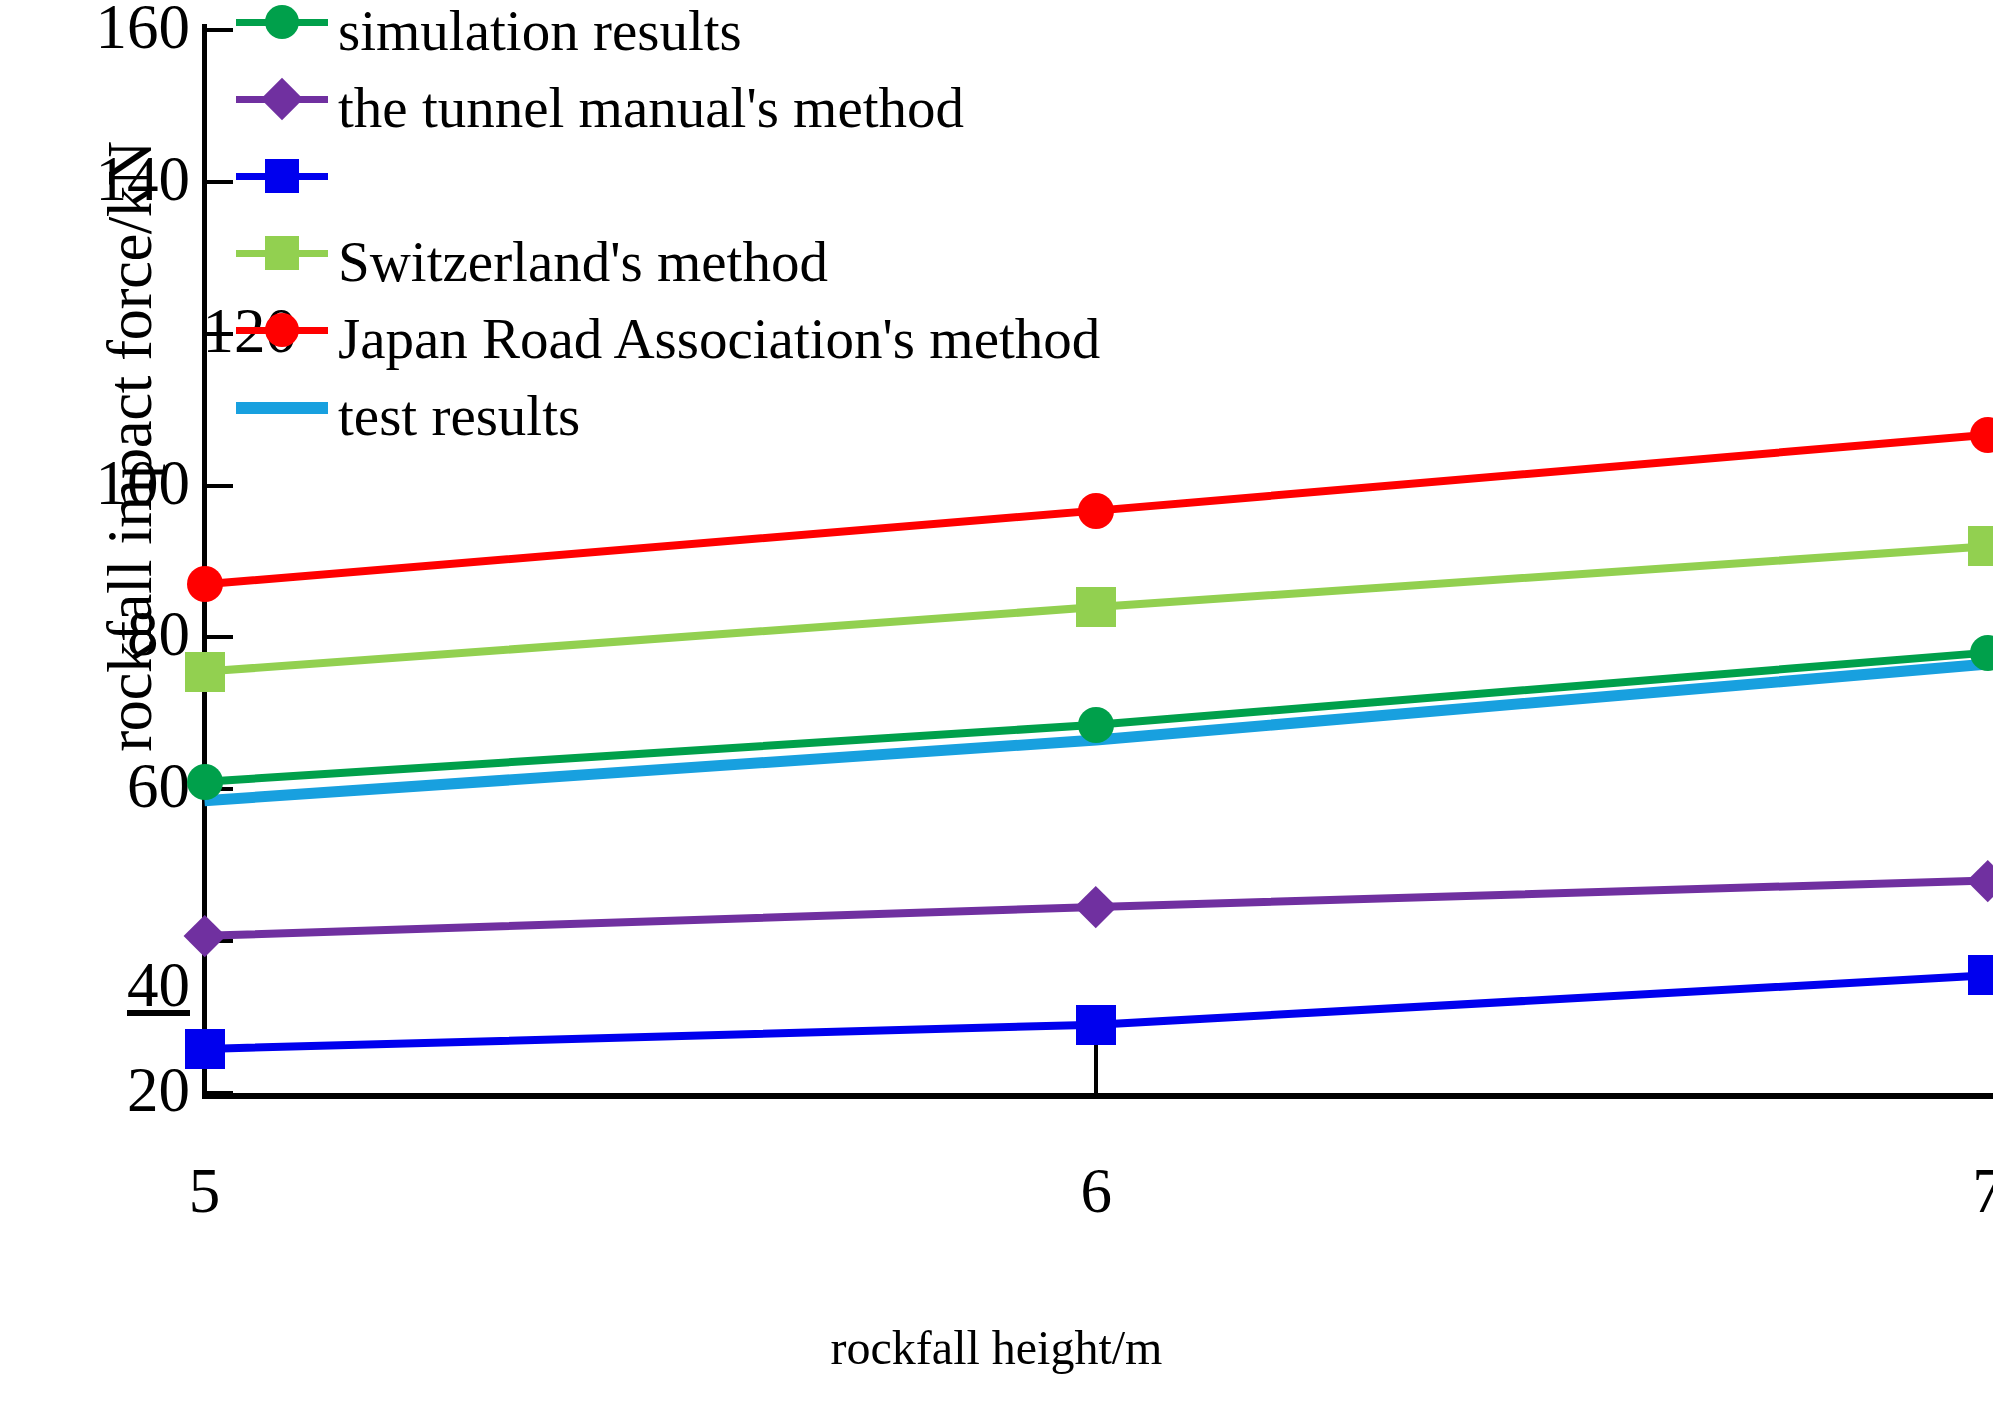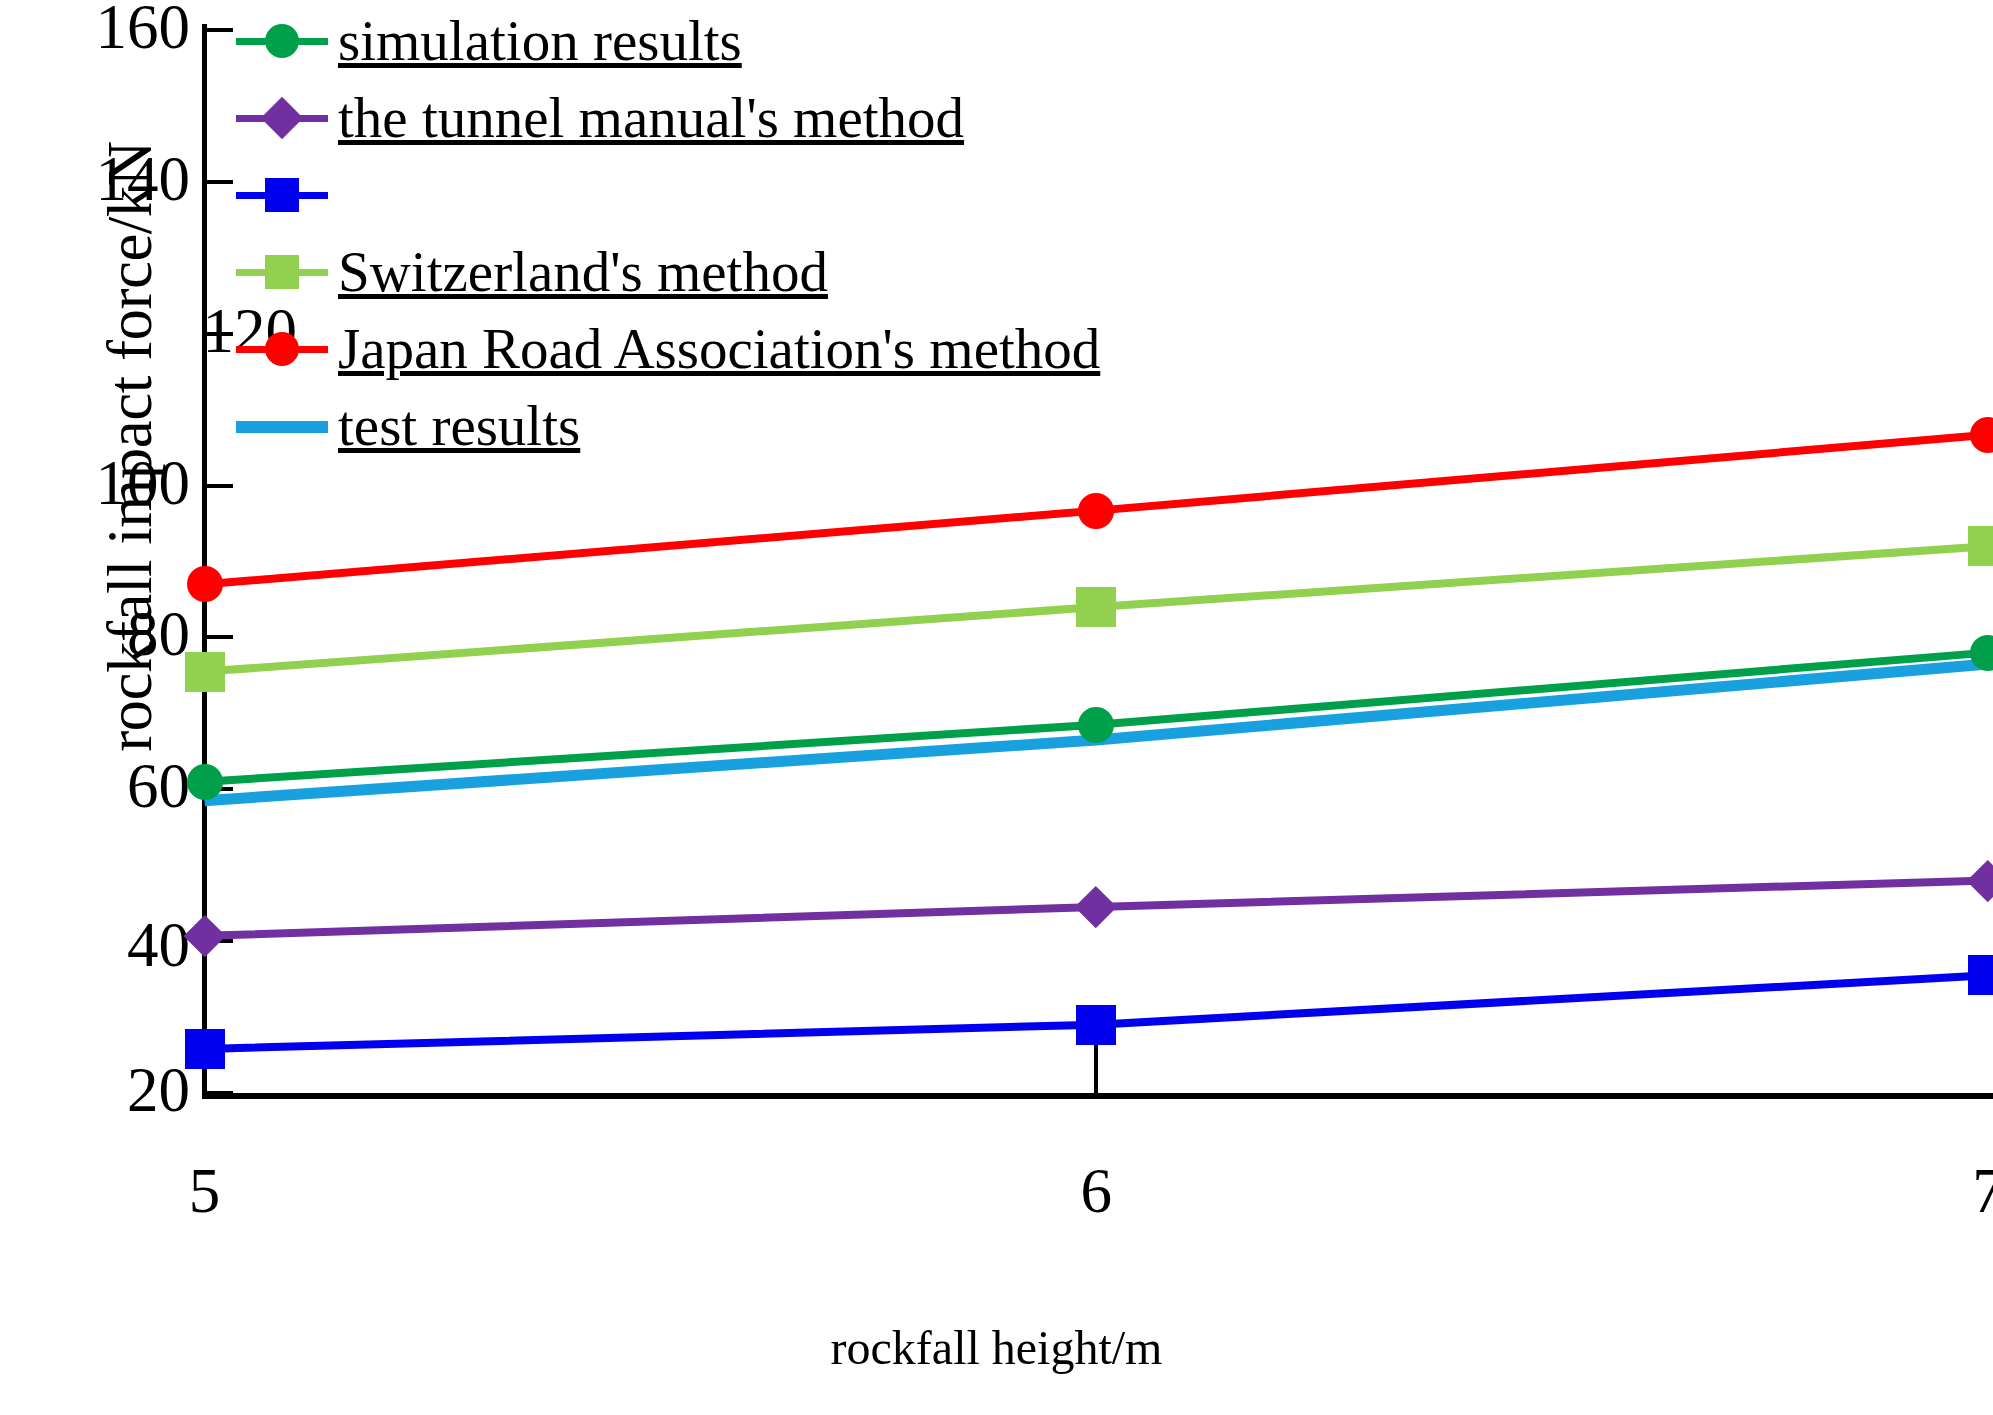--- a/index.html
+++ b/index.html
@@ -96,23 +96,22 @@
 
   
   #legend {
     position: absolute;
     left: 236px;
     top: 2px;
     width: 1000px;
   }
   .legend-row {
     display: flex;
-    align-items: center;
+    align-items: flex-start;
     height: 77px;
-    text-decoration: underline;
   }
   .legend-swatch {
     position: relative;
     width: 92px;
     height: 40px;
     flex: 0 0 92px;
     margin-right: 10px;
   }
   .legend-swatch .lg-line {
     position: absolute;
@@ -178,21 +177,21 @@
       <div class="ytick-label" style="top: 147.857px; right: 1803px;">140</div>
       <div class="ytick-mark" style="top: 331.714px;"></div>
       <div class="ytick-label" style="top: 299.714px; right: 1696px;">120</div>
       <div class="ytick-mark" style="top: 483.571px;"></div>
       <div class="ytick-label" style="top: 451.571px; right: 1803px;">100</div>
       <div class="ytick-mark" style="top: 635.429px;"></div>
       <div class="ytick-label" style="top: 603.429px; right: 1803px;">80</div>
       <div class="ytick-mark" style="top: 787.286px;"></div>
       <div class="ytick-label" style="top: 755.286px; right: 1803px; font-family: Liberation Serif, serif;">60</div>
       <div class="ytick-mark" style="top: 939.143px;"></div>
-      <div class="ytick-label" style="top: 914px; right: 1803px;">40</div>
+      <div class="ytick-label" style="top: 954px; right: 1803px; text-decoration: underline;">40</div>
       <div class="ytick-mark" style="top: 1091px;"></div>
       <div class="ytick-label" style="top: 1059px; right: 1803px;">20</div>
     </div>
   <div id="xtick-container">
       <div class="xtick-label" style="left: 144.5px;">5</div>
       <div class="xtick-mark" style="left: 1094.25px;"></div>
       <div class="xtick-label" style="left: 1036.25px;">6</div>
       <div class="xtick-label" style="left: 1928px;">7</div>
     </div>
 

